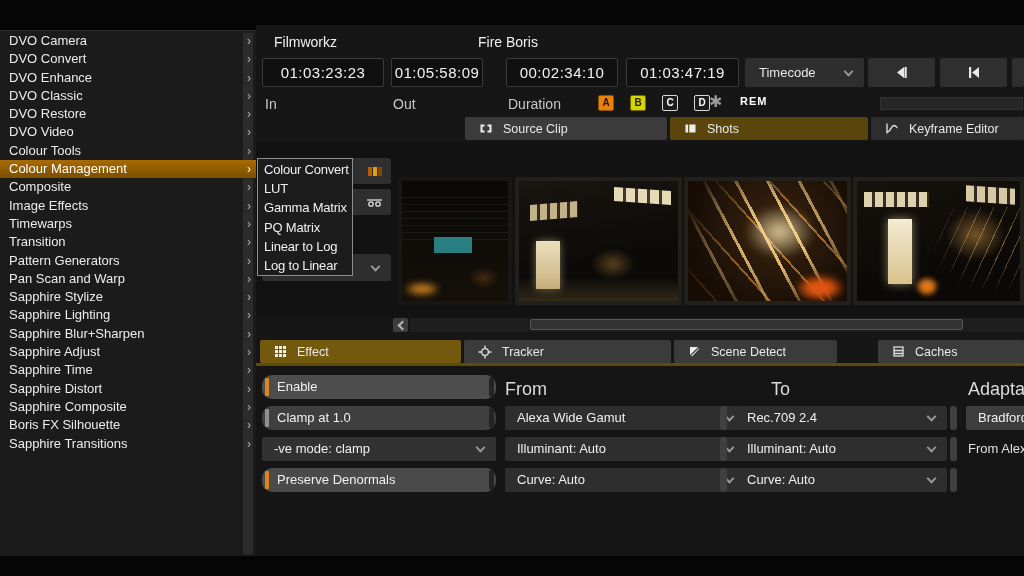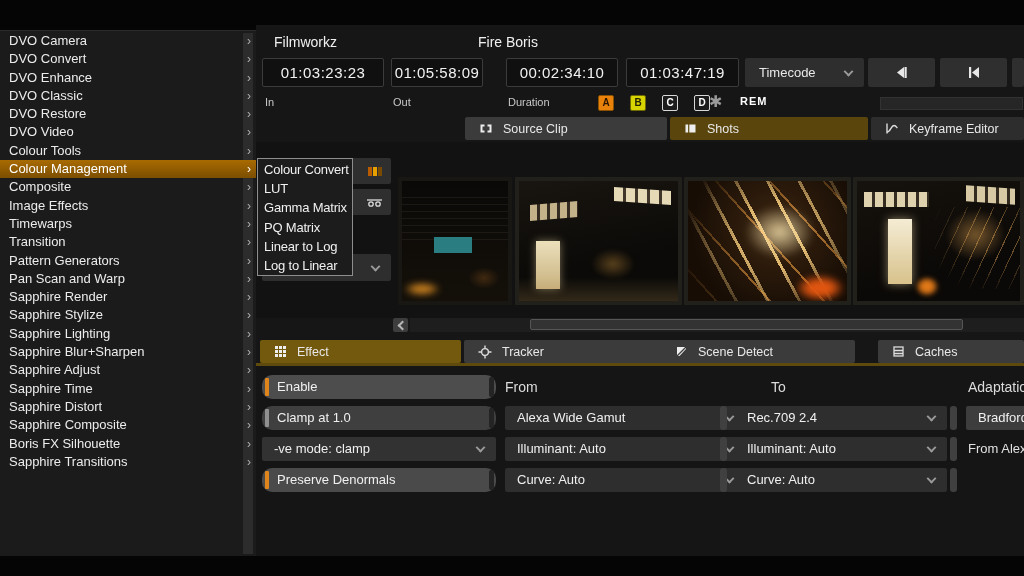--- a/index.html
+++ b/index.html
@@ -33,21 +33,21 @@
           border-right:2px solid #9a9a9a; border-bottom:2px solid #9a9a9a;
           transform:translateY(-70%) rotate(45deg); }
 
   .tr-btn { position:absolute; top:33px; height:29px; background:#2f2f2f;
             border-radius:2px; display:flex; align-items:center; justify-content:center; }
   .tr-step  { left:612px; width:67px; }
   .tr-start { left:684px; width:67px; }
   .tr-cut   { left:756px; width:12px; }
 
   
-  .tc-label { position:absolute; top:71px; font-size:11px; color:#c8c8c8; }
+  .tc-label { position:absolute; top:71px; font-size:14px; color:#c8c8c8; }
   .lb-in  { left:9px; } .lb-out { left:137px; } .lb-dur { left:252px; }
   .mark { position:absolute; top:70px; width:16px; height:16px; border-radius:2px;
           font-size:10px; font-weight:bold; text-align:center; line-height:14px; }
   .mark-a { left:342px; background:#e8820a; border:1px solid #8a5200; color:#2a1500; }
   .mark-b { left:374px; background:#d8d400; border:1px solid #6e6a00; color:#222200; }
   .mark-c { left:406px; background:#1c1c1c; border:1px solid #d8d8d8; color:#fff; }
   .mark-d { left:438px; background:#1c1c1c; border:1px solid #d8d8d8; color:#fff; }
   .wildcard { position:absolute; left:453px; top:67px; font-size:16px; color:#9a9a9a; }
   .rem { position:absolute; left:484px; top:70px; font-size:11px; font-weight:bold;
          letter-spacing:1px; color:#fff; border-bottom:2px solid #fff; padding-bottom:11px; }
@@ -61,21 +61,21 @@
          font-size:12.5px; color:#e8e8e8; }
   .view-tabs .tab { top:92px; }
   .vt-0 { left:4px;   width:196px;margin-top:48px; }
   .vt-1 { left:209px; width:202px; }
   .vt-2 { left:414px; width:198px; background:#5a460d; }
   .vt-3 { left:615px; width:153px; background:#2d2d2d; }
 
   .tool-tabs .tab { top:315px; }
   .tt-0 { left:4px;   width:201px; background:#73590e; }
   .tt-1 { left:208px; width:207px; }
-  .tt-2 { left:405px; width:194px; }
+  .tt-2 { left:418px; width:163px; }
   .tt-3 { left:622px; width:146px; }
   .tool-underline { position:absolute; left:0; top:338px; width:768px; height:3px; background:#5e4a0c; }
 
   
   .clip-area { position:absolute; left:0; top:117px; width:768px; height:176px; background:#121212; }
 
   .hidden-btn { position:absolute; width:89px; height:26px; background:#2f2f2f;
                 border-radius:2px; display:flex; align-items:center; justify-content:flex-end;
                 padding-right:8px; }
   .hb-1 { left:46px; top:133px; }
@@ -161,21 +161,21 @@
   .toggle, .dropdown, .plain-btn {
     position:absolute; height:24px; border-radius:2px; font-size:13px; line-height:24px;
     color:#f0f0f0; white-space:nowrap; }
   .toggle { background:#3f3f3f; padding-left:15px;border-radius:10px; }
   .toggle .stripe { position:absolute; left:3px; top:3px; bottom:3px; width:4px; border-radius:1px; }
   .stripe.on  { background:#e0851c; }
   .stripe.off { background:#909090; }
   .toggle .notch, .dropdown .notch { position:absolute; right:2px; top:2px; bottom:2px; width:5px;
     background:#242424; border-radius:2px; }
   .dropdown { background:#2e2e2e; padding-left:12px; }
-  .col-header { position:absolute; font-size:14px; color:#dcdcdc; }
+  .col-header { position:absolute; font-size:18px; color:#dcdcdc; }
   .dd-handle { position:absolute; width:7px; height:24px; background:#404040; border-radius:3px; }
   .plain-note { position:absolute; font-size:13px; color:#e0e0e0; white-space:nowrap; }
 
   .r1 { top:9px; }  .r2 { top:40px; }  .r3 { top:71px; }  .r4 { top:102px; }
   .colL { left:6px;   width:234px; }
   .colF { left:249px; width:240px; }
   .colT { left:479px; width:212px; }
 
   
   .menu-panel { position:absolute; left:0; top:30px; width:256px; height:526px;
@@ -471,21 +471,20 @@
     <div class="menu-item"><span>DVO Restore</span><span class="arrow"></span></div>
     <div class="menu-item"><span>DVO Video</span><span class="arrow"></span></div>
     <div class="menu-item"><span>Colour Tools</span><span class="arrow"></span></div>
     <div class="menu-item hl"><span>Colour Management</span><span class="arrow"></span></div>
     <div class="menu-item"><span>Composite</span><span class="arrow"></span></div>
     <div class="menu-item"><span>Image Effects</span><span class="arrow"></span></div>
     <div class="menu-item"><span>Timewarps</span><span class="arrow"></span></div>
     <div class="menu-item"><span>Transition</span><span class="arrow"></span></div>
     <div class="menu-item"><span>Pattern Generators</span><span class="arrow"></span></div>
     <div class="menu-item"><span>Pan Scan and Warp</span><span class="arrow"></span></div>
-    <div class="menu-item"><span>Sapphire Render</span><span class="arrow"></span></div>
     <div class="menu-item"><span>Sapphire Stylize</span><span class="arrow"></span></div>
     <div class="menu-item"><span>Sapphire Lighting</span><span class="arrow"></span></div>
     <div class="menu-item"><span>Sapphire Blur+Sharpen</span><span class="arrow"></span></div>
     <div class="menu-item"><span>Sapphire Adjust</span><span class="arrow"></span></div>
     <div class="menu-item"><span>Sapphire Time</span><span class="arrow"></span></div>
     <div class="menu-item"><span>Sapphire Distort</span><span class="arrow"></span></div>
     <div class="menu-item"><span>Sapphire Composite</span><span class="arrow"></span></div>
     <div class="menu-item"><span>Boris FX Silhouette</span><span class="arrow"></span></div>
     <div class="menu-item"><span>Sapphire Transitions</span><span class="arrow"></span></div>
   </div>

